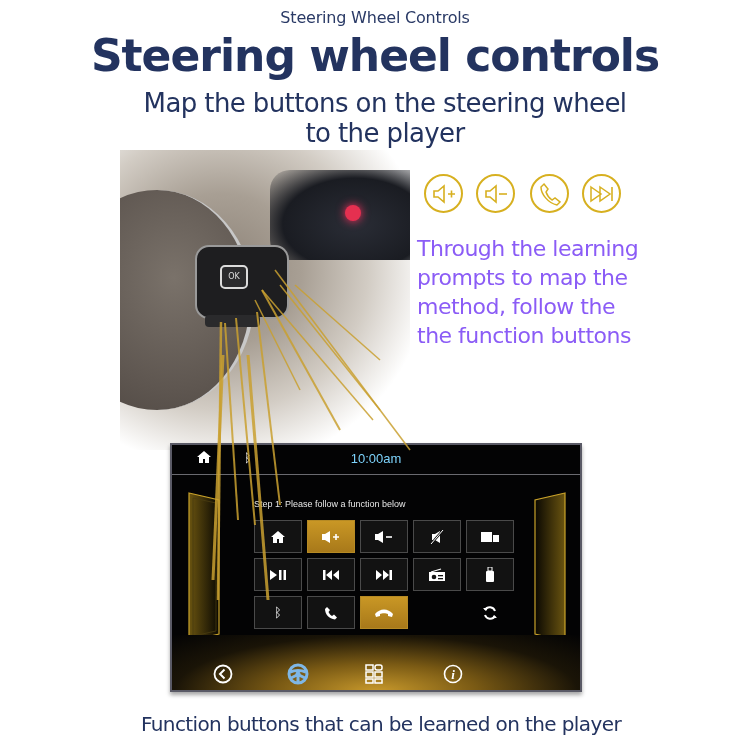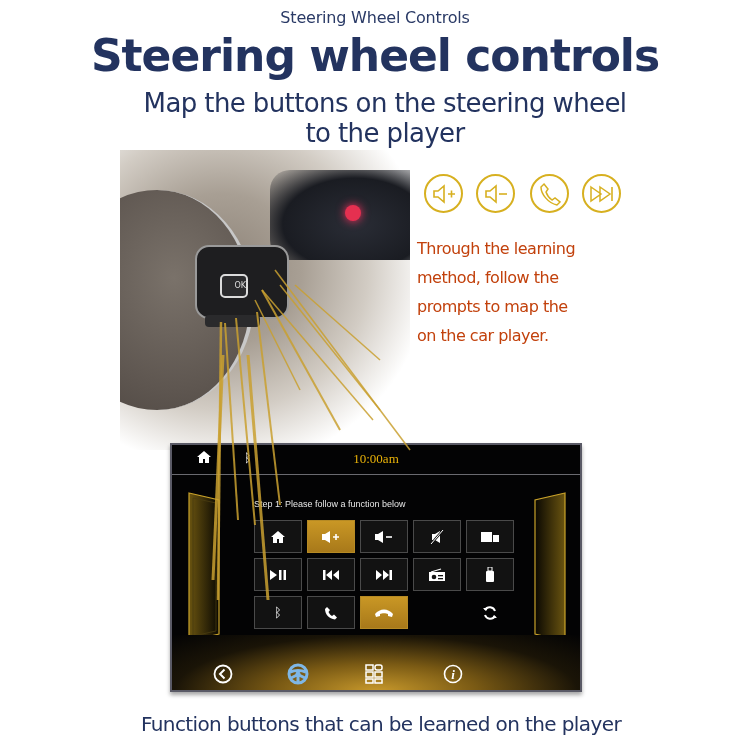--- a/index.html
+++ b/index.html
@@ -13,32 +13,32 @@
   
   .photo { left:120px; top:150px; width:290px; height:300px; overflow:hidden;
            background: radial-gradient(ellipse at 35% 40%, #8d8378 0%, #a89f94 30%, #d2ccc4 55%, #ffffff 78%); }
   .dash { left:150px; top:20px; width:170px; height:90px; border-radius:20px;
           background: radial-gradient(ellipse at 50% 60%, #2a2d36 0%, #1a1c22 60%, rgba(40,40,50,0) 100%); }
   .redlight { left:225px; top:55px; width:16px; height:16px; border-radius:50%; background:#e53050; box-shadow:0 0 10px #ff3060; }
   .hub { left:-60px; top:40px; width:190px; height:220px; border-radius:50%;
          background: radial-gradient(ellipse at 60% 40%, #7a726a 0%, #5e5650 60%, #4a433e 100%);
          border-right:4px solid #c8c8c8; }
   .spoke { left:75px; top:95px; width:90px; height:70px; border-radius:14px; background:#1e1e20; border:2px solid #9a9a9a; }
-  .okbtn { left:100px; top:124px; width:24px; height:20px; border-radius:5px; background:#2b2b2d; border:2px solid #dcdcdc; color:#ddd; font-size:8px; text-align:right; line-height:20px; }
+  .okbtn { left:100px; top:115px; width:24px; height:20px; border-radius:5px; background:#2b2b2d; border:2px solid #dcdcdc; color:#ddd; font-size:8px; text-align:center; line-height:20px; }
   .lowbtn { left:85px; top:165px; width:55px; height:12px; border-radius:4px; background:#2a2a2c; }
 
   .right-icons { left:424px; top:174px; }
   .ricon { position:absolute; width:39px; height:39px; border:2px solid #d7b020; border-radius:50%; box-sizing:border-box; color:#d7b020; display:flex; align-items:center; justify-content:center; }
-  .desc { left:417px; top:234px; width:240px; font-size:16px; line-height:29px; color:#c2410c; letter-spacing:-0.5px; }
+  .desc { left:417px; top:234px; width:240px; font-size:22px; line-height:29px; color:#8b5cf6; letter-spacing:-0.5px; }
 
   
   .screen { left:170px; top:443px; width:412px; height:249px; background:#030304; border:2px solid #5a5a66; box-sizing:border-box;
             box-shadow: 0 3px 4px rgba(0,0,0,0.35); overflow:hidden; }
   .statusbar { left:0; top:0; width:100%; height:29px; border-bottom:1px solid #6a6a70; }
-  .time { left:0; width:100%; top:6px; text-align:center; font-size:13px; color:#eab308; font-family:Liberation Serif, serif; }
+  .time { left:0; width:100%; top:6px; text-align:center; font-size:13px; color:#7dd3fc; font-family:Liberation Sans, sans-serif; }
   .sb-home { left:24px; top:5px; color:#fff; font-size:14px; }
   .sb-bt { left:72px; top:6px; color:#fff; font-size:12px; }
   .step { left:82px; top:54px; font-size:9px; color:#e8e8e8; font-family:"Liberation Sans", sans-serif; }
   .grid { left:82px; top:75px; }
   .fbtn { position:absolute; width:48px; height:33px; background:#121212; border:1px solid #4a4a4a; box-sizing:border-box;
           color:#fff; display:flex; align-items:center; justify-content:center; font-size:14px; font-family:"DejaVu Sans", sans-serif; }
   .fbtn.active { background:linear-gradient(#c99725,#a8791a); border-color:#b68a24; }
   .fbtn.plain { background:transparent; border:none; }
   .side-l { left:16px; top:47px; width:32px; height:150px; }
   .side-r { left:362px; top:47px; width:32px; height:150px; }
@@ -88,23 +88,23 @@
   <div class="ricon" style="left:158px;top:0;">
     <svg width="26" height="18" viewBox="0 0 26 18">
         <path d="M2 2l10 7-10 7zM11 2l10 7-10 7z" fill="none" stroke="#d7b020" stroke-width="1.5"></path>
         <path d="M23 2v14" stroke="#d7b020" stroke-width="1.6"></path>
       </svg>
   </div>
 </div>
 
 <div class="abs desc">
   <div>Through the learning</div>
+  <div>prompts to map the</div>
   <div>method, follow the</div>
-  <div>prompts to map the</div>
-  <div>on the car player.</div>
+  <div>the function buttons</div>
 </div>
 
 <div class="abs screen">
   <div class="abs statusbar">
     <div class="abs sb-home">
       <svg width="16" height="14" viewBox="0 0 16 14">
           <path d="M8 1L1 7h2v6h4V9h2v4h4V7h2z" fill="#fff"></path>
         </svg>
     </div>
     <div class="abs sb-bt">ᛒ</div>

